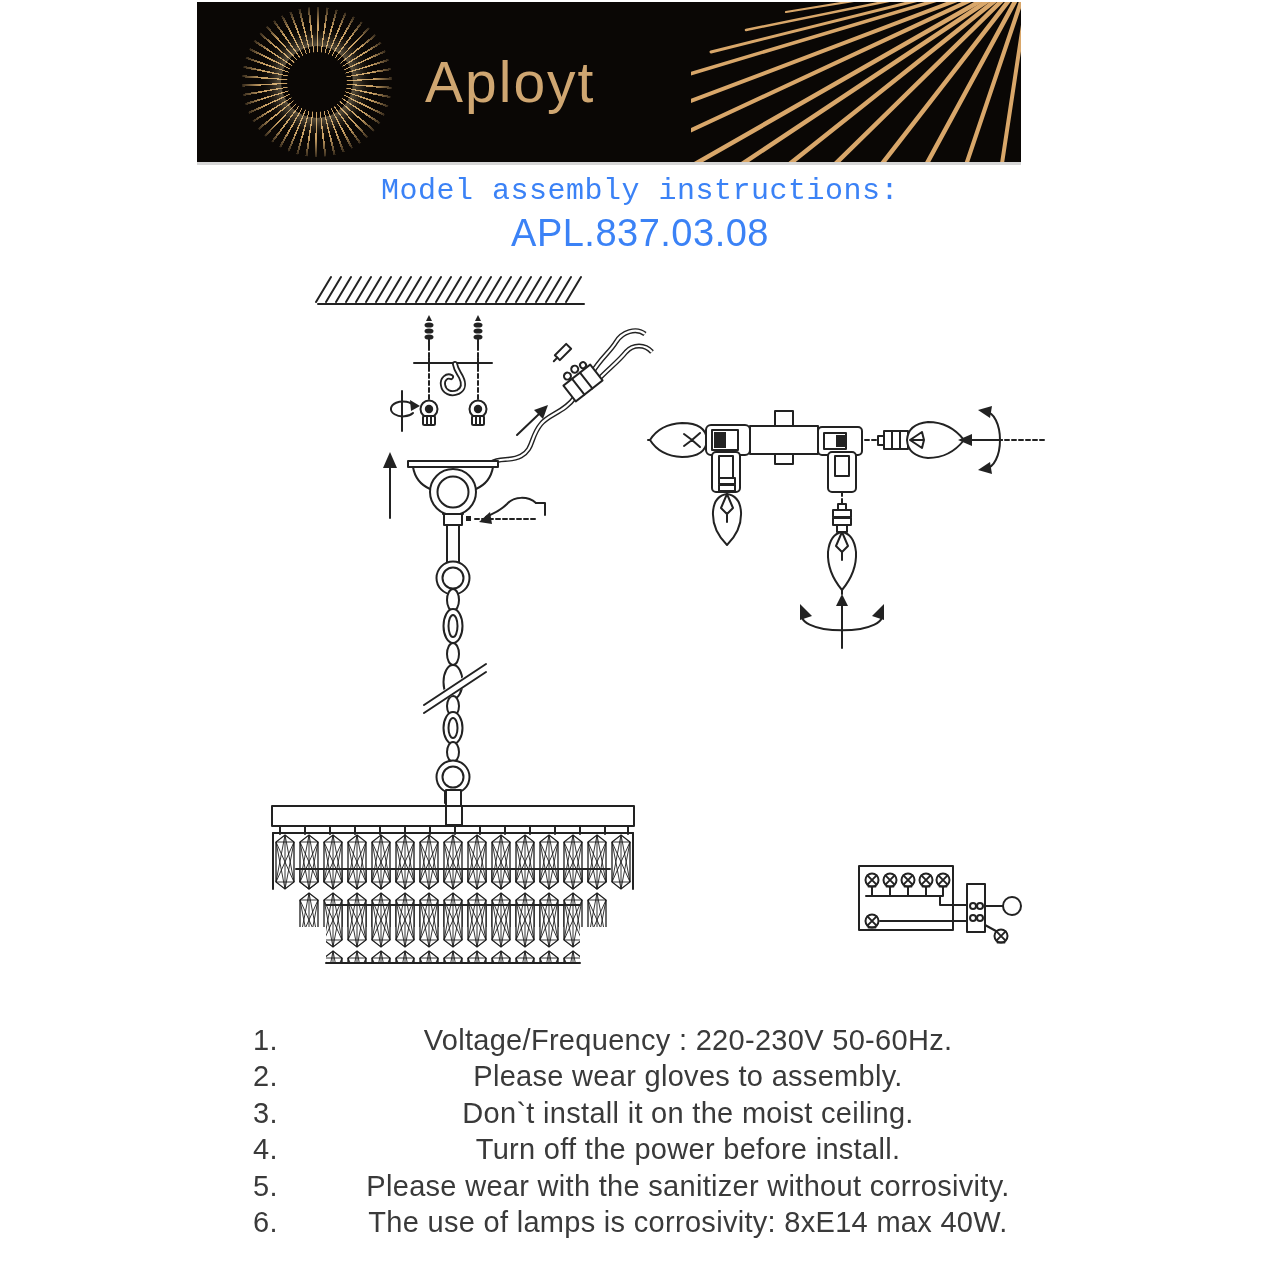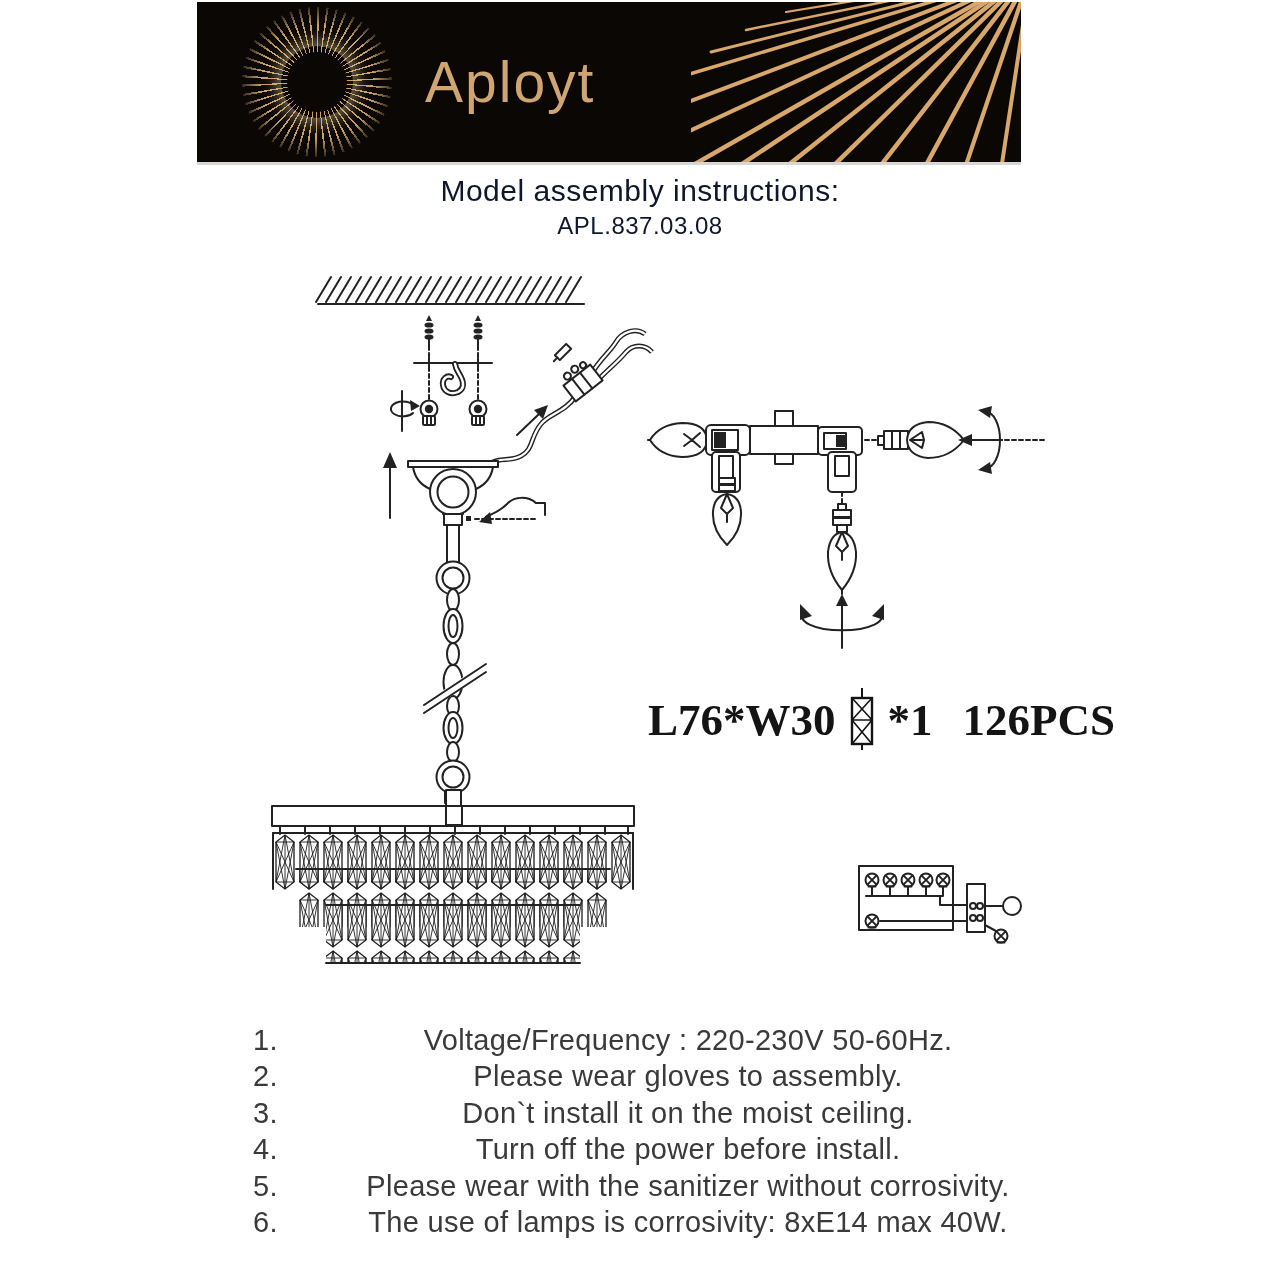--- a/index.html
+++ b/index.html
@@ -16,22 +16,22 @@
         box-shadow:0 0 16px 5px rgba(244,220,170,.5);}
   .logo-center{position:absolute;inset:30%;background:#0a0705;border-radius:50%;}
   .logo-fade{position:absolute;inset:-2px;border-radius:50%;
         background:radial-gradient(circle,rgba(10,7,5,0) 52%,#0a0705 74%);}
   .brand{position:absolute;left:228px;top:0;height:160px;display:flex;align-items:center;
          font-size:57px;letter-spacing:2px;color:#cfa671;font-weight:400;}
   .rays{position:absolute;right:0;top:0;}
 
   
   .title-block{position:absolute;left:0;top:174px;width:1280px;text-align:center;}
-  .title-line1{font-size:30px;letter-spacing:.5px;color:#0f172a;}
-  .title-line2{font-size:24px;letter-spacing:.5px;color:#0f172a;margin-top:4px;}
+  .title-line1{font-size:30px;letter-spacing:.5px;color:#3b82f6;font-family:Liberation Mono, monospace;}
+  .title-line2{font-size:38px;letter-spacing:.5px;color:#3b82f6;margin-top:4px;}
 
   
   .diagram{position:absolute;left:195px;top:262px;}
   .ln{stroke:#222;fill:none;stroke-width:2;stroke-linecap:round;stroke-linejoin:round;}
   .fw{fill:#ffffff;}
   .dash{stroke-dasharray:4 3;}
   .fill{fill:#222;stroke:none;}
 
   
   .spec{position:absolute;left:648px;top:686px;display:flex;align-items:center;
@@ -296,34 +296,20 @@
       <circle cx="980" cy="906" r="3" class="ln fw" stroke-width="1.3"></circle>
       <circle cx="973" cy="918" r="3" class="ln fw" stroke-width="1.3"></circle>
       <circle cx="980" cy="918" r="3" class="ln fw" stroke-width="1.3"></circle>
       <path class="ln" stroke-width="1.2" d="M985,906 H1003"></path>
       <circle cx="1012" cy="906" r="9" class="ln fw" stroke-width="1.8"></circle>
       <path class="ln" stroke-width="1.2" d="M985,925 L996,931"></path>
       <use href="#lampSym" x="1001" y="936"></use>
     </g>
   </svg>
 
-  <div class="spec">
-    <span>L76*W30</span>
-    <span class="gap-s"></span>
-    <svg width="36" height="68" viewBox="0 0 36 68">
-      <line x1="18" y1="2" x2="18" y2="12" stroke="#141414" stroke-width="2"></line>
-      <rect x="8" y="12" width="20" height="46" fill="#fff" stroke="#141414" stroke-width="2.4"></rect>
-      <path d="M8,12 L28,34 L8,58 M28,12 L8,34 L28,58 M8,34 H28" stroke="#141414" stroke-width="1.6" fill="none"></path>
-      <path d="M18,58 L18,64" stroke="#141414" stroke-width="2"></path>
-    </svg>
-    <span class="gap-s"></span>
-    <span>*1</span>
-    <span class="gap-l"></span>
-    <span>126PCS</span>
-  </div>
 
   <div class="instructions">
     <div class="inst-row">
       <span class="inst-num">1.</span>
       <span class="inst-txt">Voltage/Frequency : 220-230V 50-60Hz.</span>
     </div>
     <div class="inst-row">
       <span class="inst-num">2.</span>
       <span class="inst-txt">Please wear gloves to assembly.</span>
     </div>

